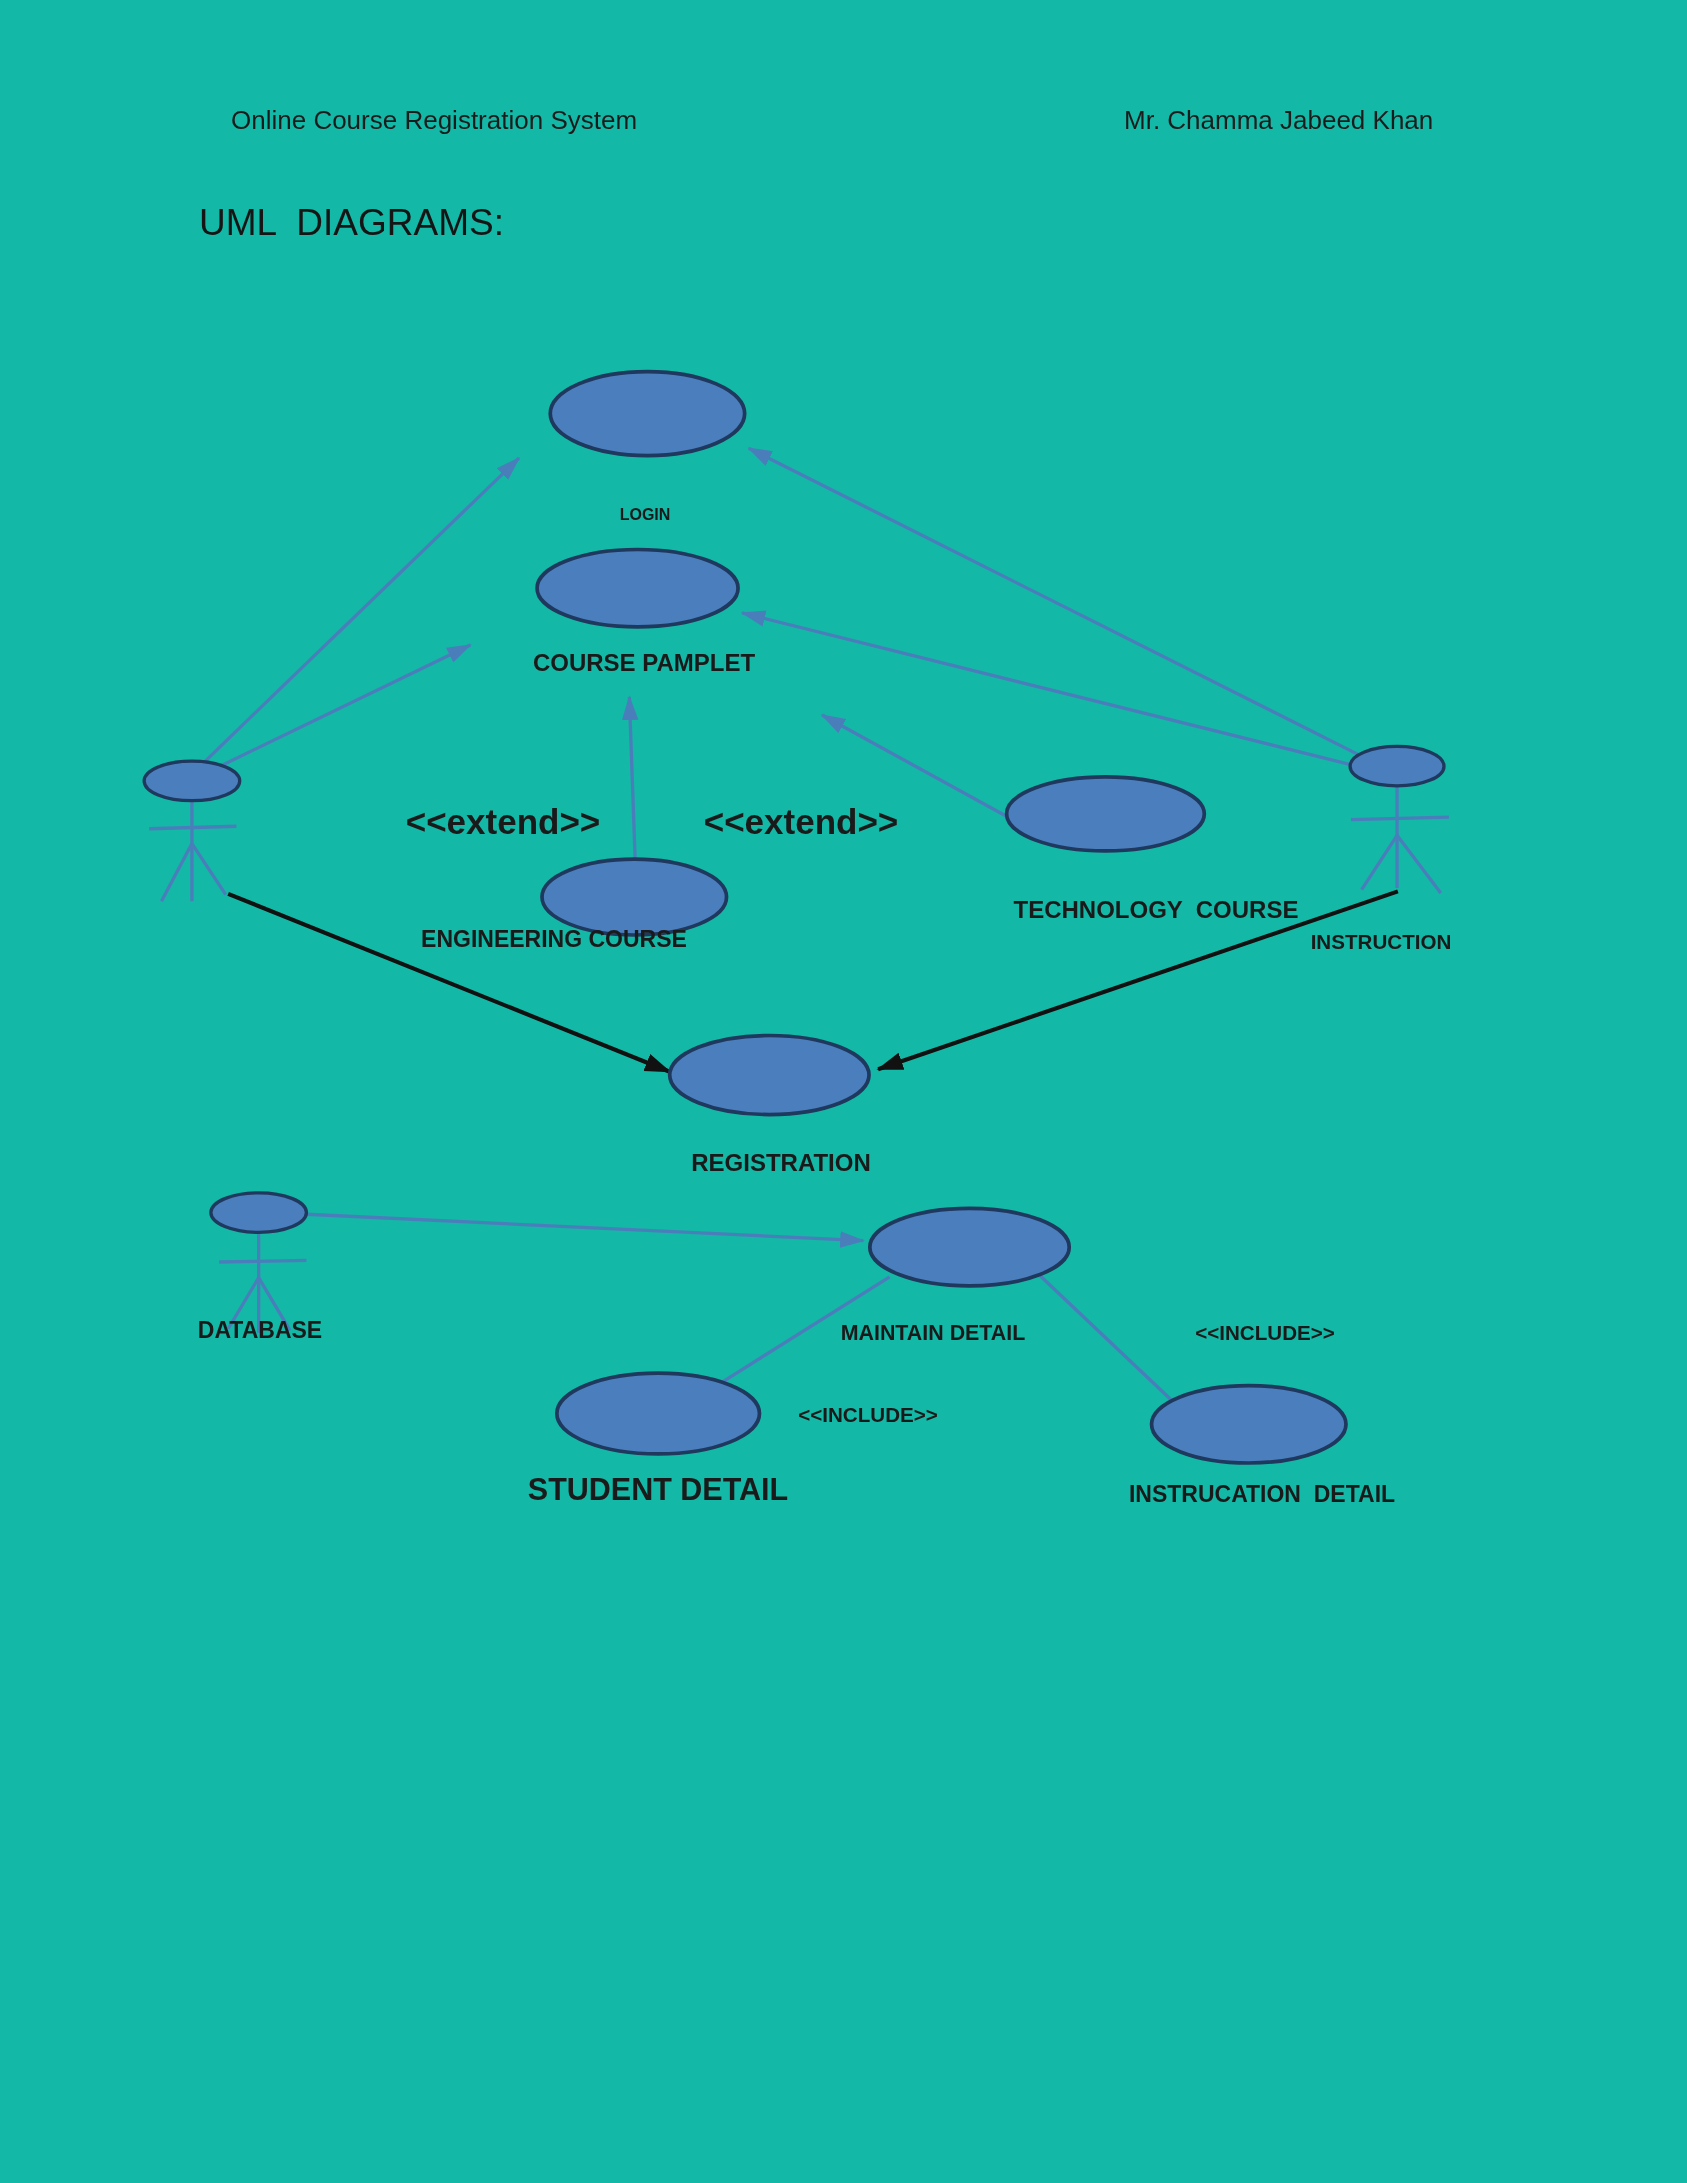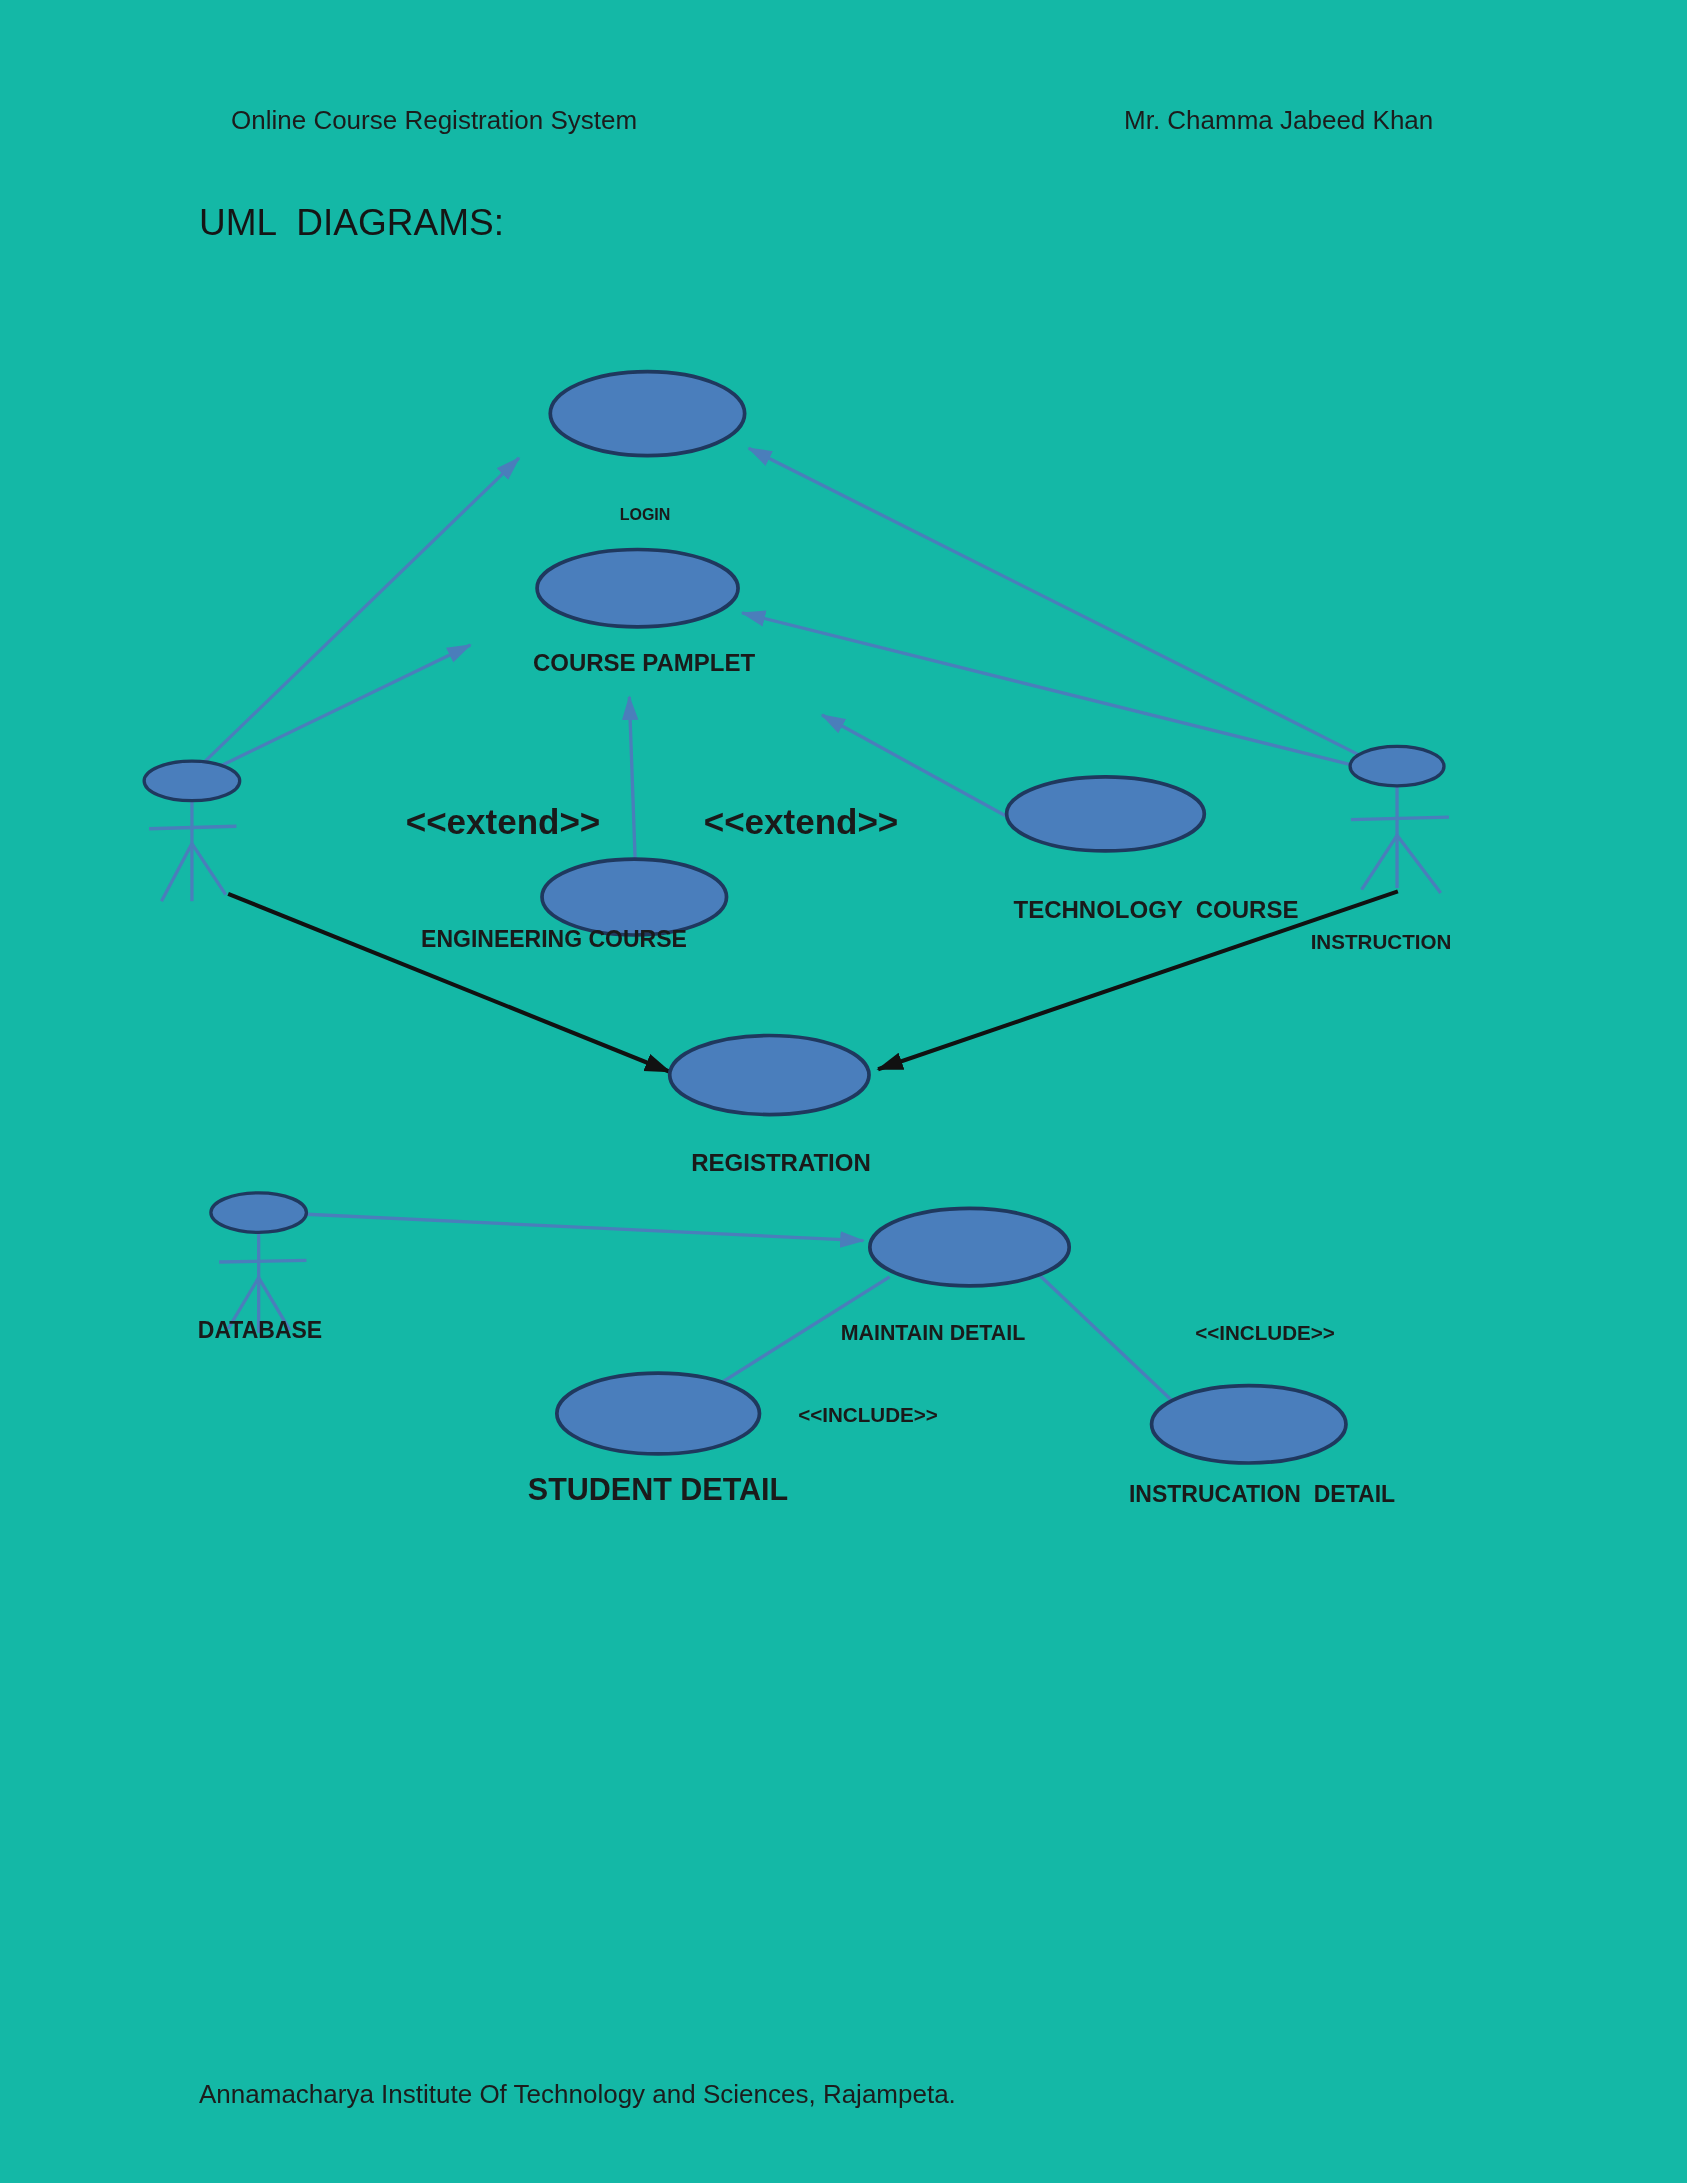--- a/index.html
+++ b/index.html
@@ -110,16 +110,15 @@
   <div class="lbl" style="left:1262px;top:1481px;font-size:23px;">INSTRUCATION  DETAIL</div>
 
   <div class="lbl" style="left:1381px;top:898px;font-size:20.6px;margin-top:32px;">INSTRUCTION</div>
   <div class="lbl" style="left:260px;top:1317px;font-size:23px;">DATABASE</div>
 
   <div class="lbl" style="left:503px;top:802px;font-size:35px;">&lt;&lt;extend&gt;&gt;</div>
   <div class="lbl" style="left:801px;top:802px;font-size:35px;">&lt;&lt;extend&gt;&gt;</div>
   <div class="lbl" style="left:868px;top:1403px;font-size:20.6px;">&lt;&lt;INCLUDE&gt;&gt;</div>
   <div class="lbl" style="left:1265px;top:1321px;font-size:20.6px;">&lt;&lt;INCLUDE&gt;&gt;</div>
 
-  <div class="footer" style="left:199px;top:2079px;">Annamacharya Institute Of Technology and Sciences, Rajampeta.</div>
 
 </div>
 
 
 </body></html>

